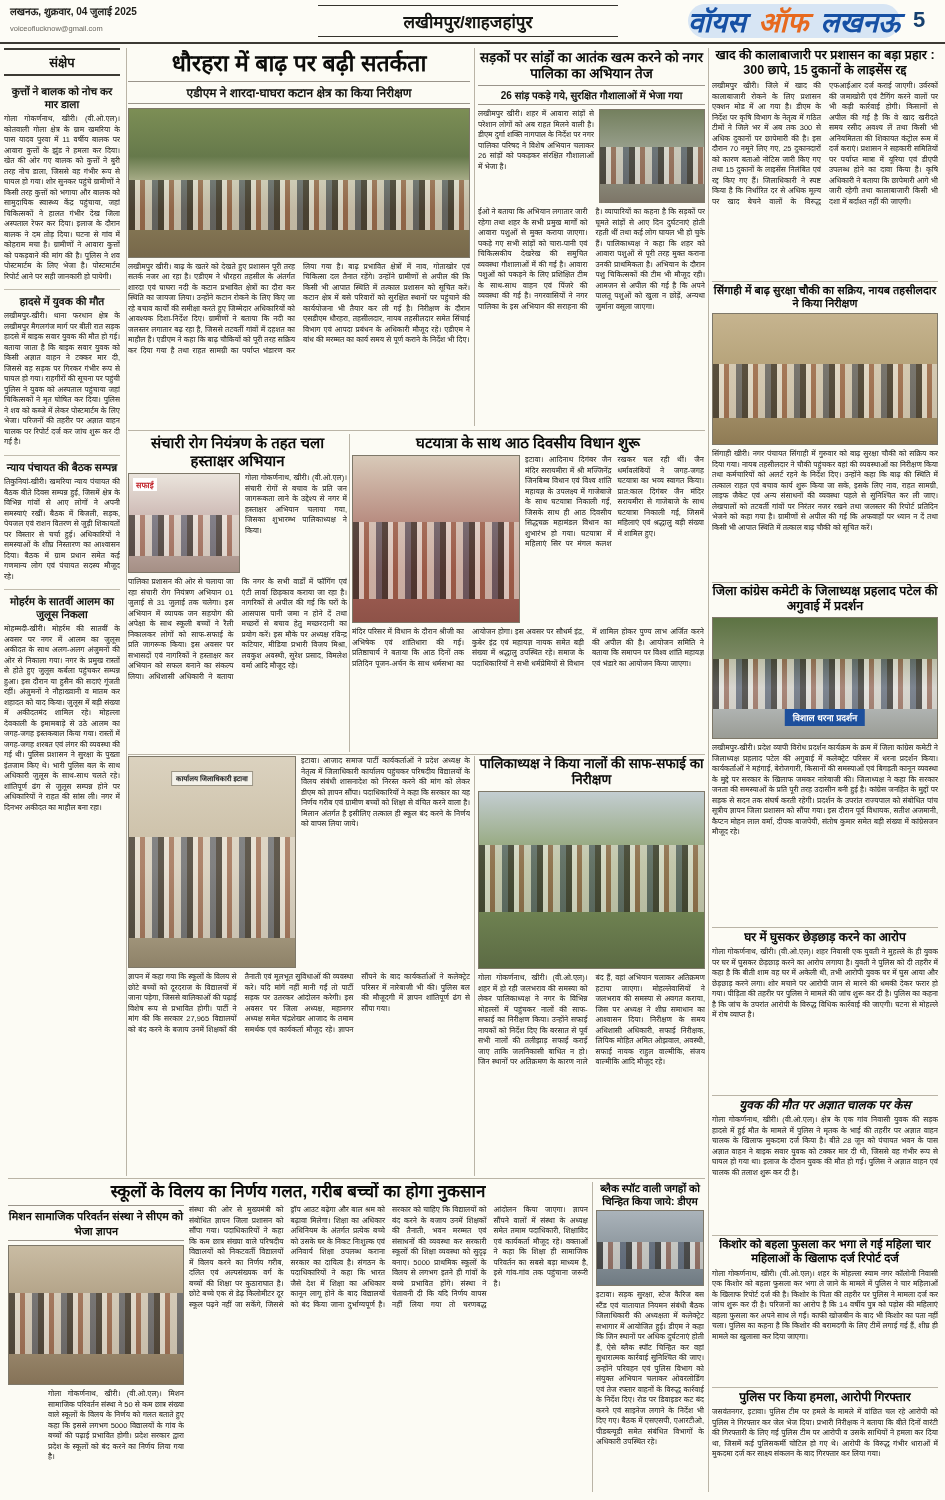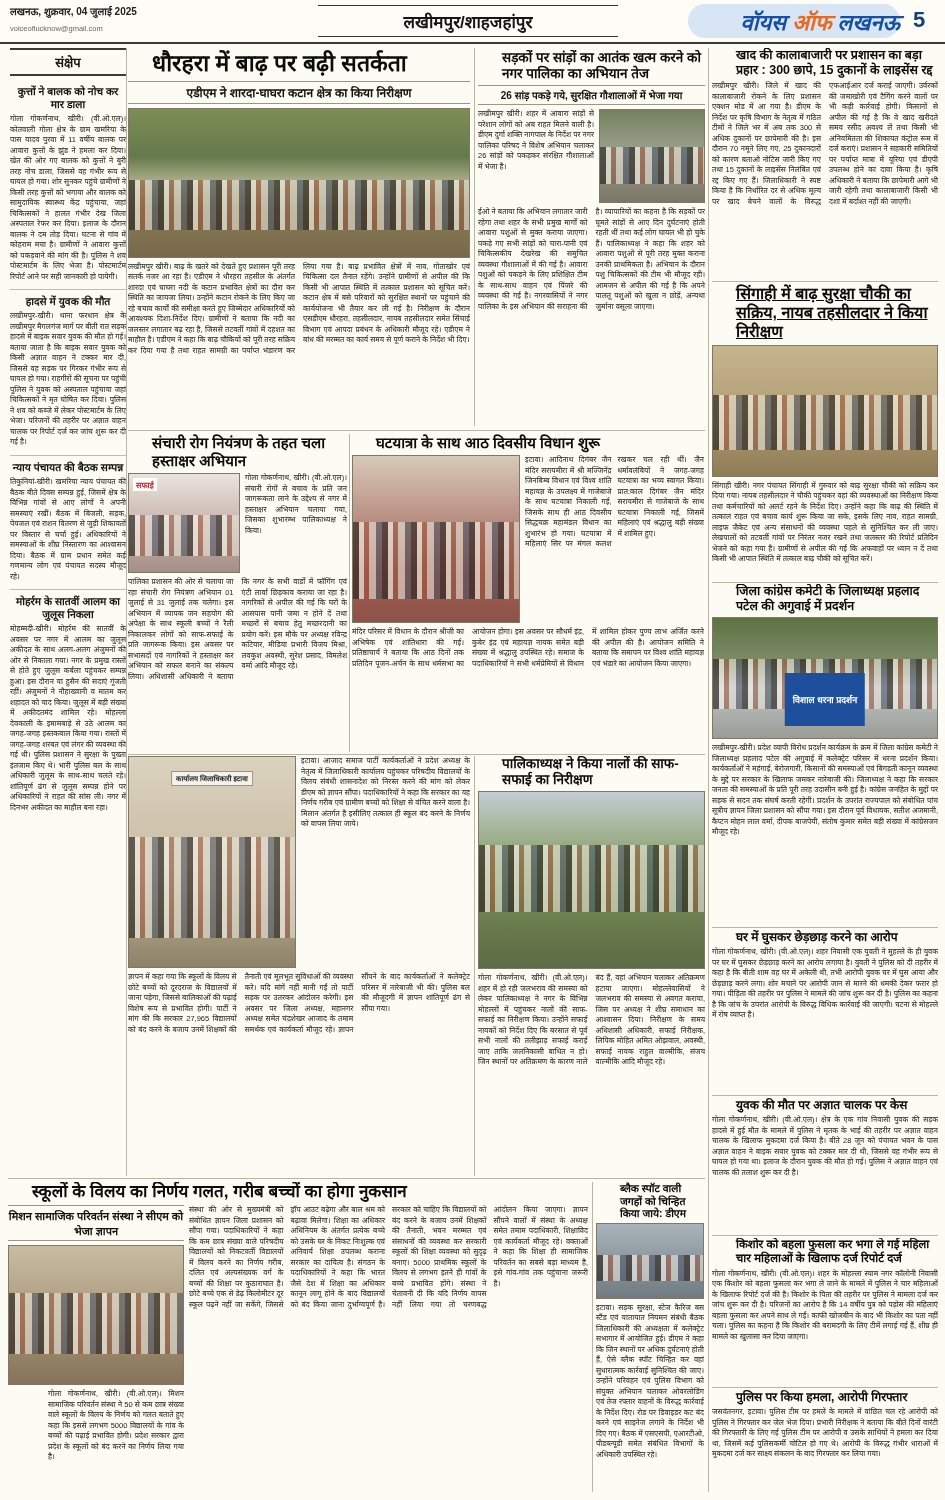--- a/index.html
+++ b/index.html
@@ -5,26 +5,26 @@
   * { margin:0; padding:0; box-sizing:border-box; }
   html,body { background:#dedbd2; }
   body { font-family:"Liberation Sans","DejaVu Sans",sans-serif; }
   .page { position:relative; width:945px; height:1500px; margin:0 auto; background:#fcfbf4; color:#161612; overflow:hidden; }
 
   
   .header { position:absolute; left:0; top:0; width:945px; height:44px; background:#fdfcf6; border-bottom:2px solid #3c3a34; }
   .dateline { position:absolute; left:10px; top:4px; font-size:10px; font-weight:bold; color:#23221e; }
   .email { position:absolute; left:10px; top:24px; font-size:7.5px; color:#6a675f; }
   .edition { position:absolute; left:318px; top:5px; width:300px; height:32px; display:flex; align-items:center; justify-content:center; font-size:17px; font-weight:bold; border-top:1.5px solid #35332d; border-bottom:1.5px solid #35332d; }
-  .masthead { position:absolute; left:688px; top:4px; width:212px; height:34px; display:flex; align-items:center; justify-content:flex-end; gap:6px; background:#d7e5f4; border-radius:17px; font-size:22px; font-weight:bold; font-style:italic; }
+  .masthead { position:absolute; left:688px; top:4px; width:212px; height:34px; display:flex; align-items:center; justify-content:space-between; gap:6px; background:#d7e5f4; border-radius:17px; font-size:28px; font-weight:bold; font-style:italic; }
   .pagenum { position:absolute; left:913px; top:7px; font-size:22px; font-weight:bold; color:#16406f; }
 
   
   .art { position:absolute; overflow:hidden; }
-  .hl { font-weight:bold; line-height:1.2; color:#0c0c0a; margin-bottom:3px;padding-left:24px; }
+  .hl { font-weight:bold; text-align:center; line-height:1.2; color:#0c0c0a; margin-bottom:3px; }
   .sub { font-weight:bold; text-align:center; border-top:1px solid #9a948a; border-bottom:1px solid #9a948a; padding:2px 0; margin-bottom:4px; color:#14140f; }
   .bd { font-size:7.5px; line-height:1.4; text-align:justify; color:#1c1b16; overflow:hidden; }
   .c2 { column-count:2; column-gap:8px; }
   .c3 { column-count:3; column-gap:8px; }
   .c4 { column-count:4; column-gap:7px; }
   .row { display:flex; gap:5px; }
   .ph { position:relative; border:1px solid #7e7869; overflow:hidden; flex-shrink:0; }
   .people { position:absolute; left:0; right:0;
     background:repeating-linear-gradient(90deg, rgba(40,35,30,.65) 0 6px, rgba(248,244,236,.65) 6px 11px, rgba(150,85,60,.55) 11px 16px, rgba(232,226,214,.6) 16px 23px, rgba(70,80,100,.55) 23px 29px); }
   .ovl { position:absolute; font-weight:bold; white-space:nowrap; }
@@ -35,21 +35,21 @@
   .ph-singahi { background:linear-gradient(180deg,#c6b48f 0%,#b3a076 48%,#8f7b55 100%); }
   .ph-sanchari { background:linear-gradient(180deg,#eae4dc 0%,#cdb9b4 45%,#a58f85 100%); }
   .ph-ghat { background:linear-gradient(180deg,#d8c9b8 0%,#b98f83 38%,#a15f54 70%,#8e5248 100%); }
   .ph-congress { background:linear-gradient(180deg,#5d7343 0%,#7d8a66 35%,#bfc4c6 58%,#9a9c95 100%); }
   .ph-azad { background:linear-gradient(180deg,#dbd2bf 0%,#c9bda4 52%,#8e8268 100%); }
   .ph-palika { background:linear-gradient(180deg,#c3cdd1 0%,#8ba06b 40%,#6d8050 70%,#5c6b44 100%); }
   .ph-school { background:linear-gradient(180deg,#c9bca3 0%,#ab9a7e 50%,#857257 100%); }
   .ph-blackspot { background:linear-gradient(180deg,#aab3ba 0%,#8d979e 50%,#6f7a82 100%); }
 
   
-  .sidebar { position:absolute; left:10px; top:48px; width:116px; height:1128px; overflow:hidden; }
+  .sidebar { position:absolute; left:4px; top:48px; width:116px; height:1128px; overflow:hidden; }
   .sec-title { font-size:13px; font-weight:bold; text-align:center; border-top:2px solid #3c3a34; border-bottom:2px solid #3c3a34; padding:3px 0; margin-bottom:4px; }
   .brief { border-bottom:1px solid #c2bcae; padding:5px 0 7px; }
   .brief-hl { font-size:10.5px; font-weight:bold; text-align:center; line-height:1.25; margin-bottom:3px; }
 
   
   .vline { position:absolute; width:1px; background:#bab4a6; }
   .hline { position:absolute; height:1px; background:#bab4a6; }
 </style>
 </head>
 <body>
@@ -108,21 +108,21 @@
     </div>
     <div class="bd c2" style="height:208px;">ईओ ने बताया कि अभियान लगातार जारी रहेगा तथा शहर के सभी प्रमुख मार्गों को आवारा पशुओं से मुक्त कराया जाएगा। पकड़े गए सभी सांड़ों को चारा-पानी एवं चिकित्सकीय देखरेख की समुचित व्यवस्था गौशालाओं में की गई है। आवारा पशुओं को पकड़ने के लिए प्रशिक्षित टीम के साथ-साथ वाहन एवं पिंजरे की व्यवस्था की गई है। नगरवासियों ने नगर पालिका के इस अभियान की सराहना की है। व्यापारियों का कहना है कि सड़कों पर घूमते सांड़ों से आए दिन दुर्घटनाएं होती रहती थीं तथा कई लोग घायल भी हो चुके हैं। पालिकाध्यक्ष ने कहा कि शहर को आवारा पशुओं से पूरी तरह मुक्त कराना उनकी प्राथमिकता है। अभियान के दौरान पशु चिकित्सकों की टीम भी मौजूद रही। आमजन से अपील की गई है कि अपने पालतू पशुओं को खुला न छोड़ें, अन्यथा जुर्माना वसूला जाएगा।</div>
   </div>
 
   <div class="art" style="left:712px; top:48px; width:226px; height:230px;">
     <div class="hl" style="font-size:12.5px;">खाद की कालाबाजारी पर प्रशासन का बड़ा प्रहार : 300 छापे, 15 दुकानों के लाइसेंस रद्द</div>
     <div class="bd c2" style="height:188px;">लखीमपुर खीरी। जिले में खाद की कालाबाजारी रोकने के लिए प्रशासन एक्शन मोड में आ गया है। डीएम के निर्देश पर कृषि विभाग के नेतृत्व में गठित टीमों ने जिले भर में अब तक 300 से अधिक दुकानों पर छापेमारी की है। इस दौरान 70 नमूने लिए गए, 25 दुकानदारों को कारण बताओ नोटिस जारी किए गए तथा 15 दुकानों के लाइसेंस निलंबित एवं रद्द किए गए हैं। जिलाधिकारी ने स्पष्ट किया है कि निर्धारित दर से अधिक मूल्य पर खाद बेचने वालों के विरुद्ध एफआईआर दर्ज कराई जाएगी। उर्वरकों की जमाखोरी एवं टैगिंग करने वालों पर भी कड़ी कार्रवाई होगी। किसानों से अपील की गई है कि वे खाद खरीदते समय रसीद अवश्य लें तथा किसी भी अनियमितता की शिकायत कंट्रोल रूम में दर्ज कराएं। प्रशासन ने सहकारी समितियों पर पर्याप्त मात्रा में यूरिया एवं डीएपी उपलब्ध होने का दावा किया है। कृषि अधिकारी ने बताया कि छापेमारी आगे भी जारी रहेगी तथा कालाबाजारी किसी भी दशा में बर्दाश्त नहीं की जाएगी।</div>
   </div>
 
   <div class="art" style="left:712px; top:284px; width:226px; height:296px;">
-    <div class="hl" style="font-size:16px;text-decoration:underline;">सिंगाही में बाढ़ सुरक्षा चौकी का सक्रिय, नायब तहसीलदार ने किया निरीक्षण</div>
+    <div class="hl" style="font-size:11px;">सिंगाही में बाढ़ सुरक्षा चौकी का सक्रिय, नायब तहसीलदार ने किया निरीक्षण</div>
     <div class="ph ph-singahi" style="width:100%; height:132px; margin-bottom:4px;">
       <div class="people" style="top:38%; height:42%;"></div>
     </div>
     <div class="bd" style="height:124px;">सिंगाही खीरी। नगर पंचायत सिंगाही में गुरुवार को बाढ़ सुरक्षा चौकी को सक्रिय कर दिया गया। नायब तहसीलदार ने चौकी पहुंचकर वहां की व्यवस्थाओं का निरीक्षण किया तथा कर्मचारियों को अलर्ट रहने के निर्देश दिए। उन्होंने कहा कि बाढ़ की स्थिति में तत्काल राहत एवं बचाव कार्य शुरू किया जा सके, इसके लिए नाव, राहत सामग्री, लाइफ जैकेट एवं अन्य संसाधनों की व्यवस्था पहले से सुनिश्चित कर ली जाए। लेखपालों को तटवर्ती गांवों पर निरंतर नजर रखने तथा जलस्तर की रिपोर्ट प्रतिदिन भेजने को कहा गया है। ग्रामीणों से अपील की गई कि अफवाहों पर ध्यान न दें तथा किसी भी आपात स्थिति में तत्काल बाढ़ चौकी को सूचित करें।</div>
   </div>
 
   <div class="art" style="left:128px; top:434px; width:219px; height:318px;">
     <div class="hl" style="font-size:15px;">संचारी रोग नियंत्रण के तहत चला हस्ताक्षर अभियान</div>
     <div class="row" style="margin-bottom:4px;">
       <div class="ph ph-sanchari" style="width:112px; height:100px;">
@@ -142,21 +142,21 @@
       </div>
       <div class="bd c2" style="flex:1; height:168px; column-gap:6px;">इटावा। आदिनाथ दिगंबर जैन मंदिर सरायमीरा में श्री मज्जिनेंद्र जिनबिम्ब विधान एवं विश्व शांति महायज्ञ के उपलक्ष्य में गाजेबाजे के साथ घटयात्रा निकाली गई, जिसके साथ ही आठ दिवसीय सिद्धचक्र महामंडल विधान का शुभारंभ हो गया। घटयात्रा में महिलाएं सिर पर मंगल कलश रखकर चल रही थीं। जैन धर्मावलंबियों ने जगह-जगह घटयात्रा का भव्य स्वागत किया। प्रात:काल दिगंबर जैन मंदिर सरायमीरा से गाजेबाजे के साथ घटयात्रा निकाली गई, जिसमें महिलाएं एवं श्रद्धालु बड़ी संख्या में शामिल हुए।</div>
     </div>
     <div class="bd c3" style="height:118px;">मंदिर परिसर में विधान के दौरान श्रीजी का अभिषेक एवं शांतिधारा की गई। प्रतिष्ठाचार्य ने बताया कि आठ दिनों तक प्रतिदिन पूजन-अर्चन के साथ धर्मसभा का आयोजन होगा। इस अवसर पर सौधर्म इंद्र, कुबेर इंद्र एवं महायज्ञ नायक समेत बड़ी संख्या में श्रद्धालु उपस्थित रहे। समाज के पदाधिकारियों ने सभी धर्मप्रेमियों से विधान में शामिल होकर पुण्य लाभ अर्जित करने की अपील की है। आयोजन समिति ने बताया कि समापन पर विश्व शांति महायज्ञ एवं भंडारे का आयोजन किया जाएगा।</div>
   </div>
 
   <div class="art" style="left:712px; top:584px; width:226px; height:340px;">
     <div class="hl" style="font-size:12.5px;">जिला कांग्रेस कमेटी के जिलाध्यक्ष प्रहलाद पटेल की अगुवाई में प्रदर्शन</div>
     <div class="ph ph-congress" style="width:100%; height:122px; margin-bottom:4px;">
       <div class="people" style="top:34%; height:42%;"></div>
-      <div class="ovl" style="bottom:12px; left:50%; transform:translateX(-50%); font-size:9px; color:#ffffff; background:#1d4f9c; padding:20px 8px;">विशाल धरना प्रदर्शन</div>
+      <div class="ovl" style="bottom:12px; left:50%; transform:translateX(-50%); font-size:9px; color:#ffffff; background:#1d4f9c; padding:2px 8px;">विशाल धरना प्रदर्शन</div>
     </div>
     <div class="bd" style="height:176px;">लखीमपुर-खीरी। प्रदेश व्यापी विरोध प्रदर्शन कार्यक्रम के क्रम में जिला कांग्रेस कमेटी ने जिलाध्यक्ष प्रहलाद पटेल की अगुवाई में कलेक्ट्रेट परिसर में धरना प्रदर्शन किया। कार्यकर्ताओं ने महंगाई, बेरोजगारी, किसानों की समस्याओं एवं बिगड़ती कानून व्यवस्था के मुद्दे पर सरकार के खिलाफ जमकर नारेबाजी की। जिलाध्यक्ष ने कहा कि सरकार जनता की समस्याओं के प्रति पूरी तरह उदासीन बनी हुई है। कांग्रेस जनहित के मुद्दों पर सड़क से सदन तक संघर्ष करती रहेगी। प्रदर्शन के उपरांत राज्यपाल को संबोधित पांच सूत्रीय ज्ञापन जिला प्रशासन को सौंपा गया। इस दौरान पूर्व विधायक, सतीश अजमानी, कैप्टन मोहन लाल वर्मा, दीपक बाजपेयी, संतोष कुमार समेत बड़ी संख्या में कांग्रेसजन मौजूद रहे।</div>
   </div>
 
   <div class="art" style="left:128px; top:756px; width:342px; height:420px;">
     <div class="row" style="margin-bottom:4px;">
       <div class="ph ph-azad" style="width:168px; height:212px;">
         <div class="ovl" style="top:14px; left:50%; transform:translateX(-50%); font-size:7px; color:#222; background:#f4f2ea; border:1px solid #9a9383; padding:2px 4px;">कार्यालय जिलाधिकारी इटावा</div>
         <div class="people" style="top:38%; height:48%;"></div>
       </div>
@@ -172,21 +172,21 @@
     </div>
     <div class="bd c2" style="height:196px;">गोला गोकर्णनाथ, खीरी। (वी.ओ.एल)। शहर में हो रही जलभराव की समस्या को लेकर पालिकाध्यक्ष ने नगर के विभिन्न मोहल्लों में पहुंचकर नालों की साफ-सफाई का निरीक्षण किया। उन्होंने सफाई नायकों को निर्देश दिए कि बरसात से पूर्व सभी नालों की तलीझाड़ सफाई कराई जाए ताकि जलनिकासी बाधित न हो। जिन स्थानों पर अतिक्रमण के कारण नाले बंद हैं, वहां अभियान चलाकर अतिक्रमण हटाया जाएगा। मोहल्लेवासियों ने जलभराव की समस्या से अवगत कराया, जिस पर अध्यक्ष ने शीघ्र समाधान का आश्वासन दिया। निरीक्षण के समय अधिशासी अधिकारी, सफाई निरीक्षक, लिपिक मोहित अमित ओझवाल, अवस्थी, सफाई नायक राहुल वाल्मीकि, संजय वाल्मीकि आदि मौजूद रहे।</div>
   </div>
 
   <div class="art" style="left:712px; top:930px; width:226px; height:162px;">
     <div class="hl" style="font-size:12px;">घर में घुसकर छेड़छाड़ करने का आरोप</div>
     <div class="bd" style="height:132px;">गोला गोकर्णनाथ, खीरी। (वी.ओ.एल)। शहर निवासी एक युवती ने मुहल्ले के ही युवक पर घर में घुसकर छेड़छाड़ करने का आरोप लगाया है। युवती ने पुलिस को दी तहरीर में कहा है कि बीती शाम वह घर में अकेली थी, तभी आरोपी युवक घर में घुस आया और छेड़छाड़ करने लगा। शोर मचाने पर आरोपी जान से मारने की धमकी देकर फरार हो गया। पीड़िता की तहरीर पर पुलिस ने मामले की जांच शुरू कर दी है। पुलिस का कहना है कि जांच के उपरांत आरोपी के विरुद्ध विधिक कार्रवाई की जाएगी। घटना से मोहल्ले में रोष व्याप्त है।</div>
   </div>
 
   <div class="art" style="left:712px; top:1098px; width:226px; height:134px;">
-    <div class="hl" style="font-size:12px;">युवक की मौत पर अज्ञात चालक पर केस</div>
+    <div class="hl" style="font-size:12px;font-style:italic;">युवक की मौत पर अज्ञात चालक पर केस</div>
     <div class="bd" style="height:104px;">गोला गोकर्णनाथ, खीरी। (वी.ओ.एल)। क्षेत्र के एक गांव निवासी युवक की सड़क हादसे में हुई मौत के मामले में पुलिस ने मृतक के भाई की तहरीर पर अज्ञात वाहन चालक के खिलाफ मुकदमा दर्ज किया है। बीते 28 जून को पंचायत भवन के पास अज्ञात वाहन ने बाइक सवार युवक को टक्कर मार दी थी, जिससे वह गंभीर रूप से घायल हो गया था। इलाज के दौरान युवक की मौत हो गई। पुलिस ने अज्ञात वाहन एवं चालक की तलाश शुरू कर दी है।</div>
   </div>
 
   <div class="art" style="left:712px; top:1238px; width:226px; height:146px;">
     <div class="hl" style="font-size:11.5px;">किशोर को बहला फुसला कर भगा ले गई महिला चार महिलाओं के खिलाफ दर्ज रिपोर्ट दर्ज</div>
     <div class="bd" style="height:108px;">गोला गोकर्णनाथ, खीरी। (वी.ओ.एल)। शहर के मोहल्ला स्याम नगर कॉलोनी निवासी एक किशोर को बहला फुसला कर भगा ले जाने के मामले में पुलिस ने चार महिलाओं के खिलाफ रिपोर्ट दर्ज की है। किशोर के पिता की तहरीर पर पुलिस ने मामला दर्ज कर जांच शुरू कर दी है। परिजनों का आरोप है कि 14 वर्षीय पुत्र को पड़ोस की महिलाएं बहला फुसला कर अपने साथ ले गईं। काफी खोजबीन के बाद भी किशोर का पता नहीं चला। पुलिस का कहना है कि किशोर की बरामदगी के लिए टीमें लगाई गई हैं, शीघ्र ही मामले का खुलासा कर दिया जाएगा।</div>
   </div>
 
   <div class="art" style="left:712px; top:1390px; width:226px; height:102px;">
     <div class="hl" style="font-size:12px;">पुलिस पर किया हमला, आरोपी गिरफ्तार</div>

